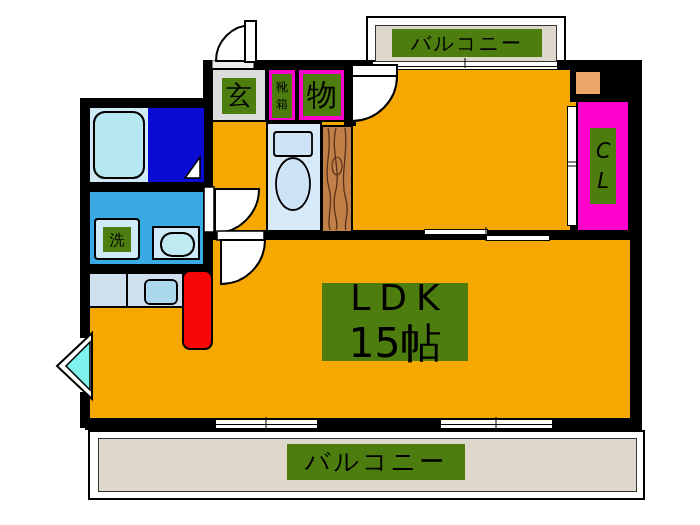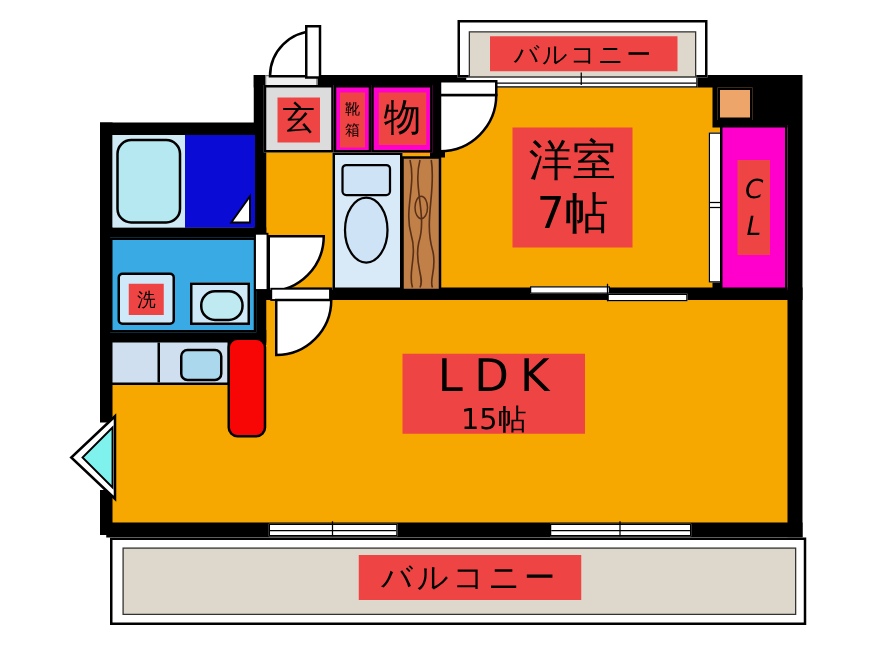--- a/index.html
+++ b/index.html
@@ -6,21 +6,21 @@
   #plan{
     position:relative;width:700px;height:525px;background:#fff;
     font-family:"DejaVu Sans",sans-serif;overflow:hidden;color:#000;
   }
   .abs{position:absolute;}
   .floor{position:absolute;background:#f6a700;}
   .wall{position:absolute;background:#000;}
   .room{position:absolute;box-sizing:border-box;border:2px solid #000;}
   .win{position:absolute;background:#fff;border:1px solid #000;box-sizing:border-box;}
   .win .mid{position:absolute;left:0;right:0;top:50%;border-top:1px solid #000;}
-  .lbl{position:absolute;background:#ef4444;color:#000;display:flex;flex-direction:column;
+  .lbl{position:absolute;background:#4d7c0f;color:#000;display:flex;flex-direction:column;
        align-items:center;justify-content:center;text-align:center;line-height:1.2;}
   .vert{display:block;word-break:break-all;line-height:1.45;}
   svg{position:absolute;left:0;top:0;pointer-events:none;}
 </style>
 </head>
 <body>
 
 <div id="plan">
 
   <div class="floor" style="left:350px;top:64px;width:226px;height:172px;"></div>
@@ -150,28 +150,24 @@
 
   <div class="lbl" style="left:222px;top:78px;width:34px;height:36px;font-size:26px;">
     <span>玄</span>
   </div>
   <div class="lbl" style="left:272px;top:74px;width:20px;height:44px;font-size:12px;">
     <span class="vert">靴箱</span>
   </div>
   <div class="lbl" style="left:303px;top:74px;width:38px;height:42px;font-size:30px;">
     <span>物</span>
   </div>
-  <div class="lbl" style="left:410px;top:102px;width:96px;height:96px;font-size:35px;">
-    <span>洋室</span>
-    <span>7帖</span>
-  </div>
   <div class="lbl" style="left:590px;top:128px;width:26px;height:76px;font-size:21px;">
     <span class="vert" style="width:14px;font-style:italic;">CL</span>
   </div>
   <div class="lbl" style="left:103px;top:227px;width:28px;height:25px;font-size:15px;">
     <span>洗</span>
   </div>
-  <div class="lbl" style="left:322px;top:283px;width:146px;height:64px;font-size:36px;">
+  <div class="lbl" style="left:322px;top:283px;width:146px;height:78px;font-size:36px;">
     <span style="letter-spacing:9px;margin-right:-9px;">LDK</span>
-    <span style="font-size:23px;">15帖</span>
+    <span style="font-size:41px;">15帖</span>
   </div>
 
 </div>
 
 </body></html>

